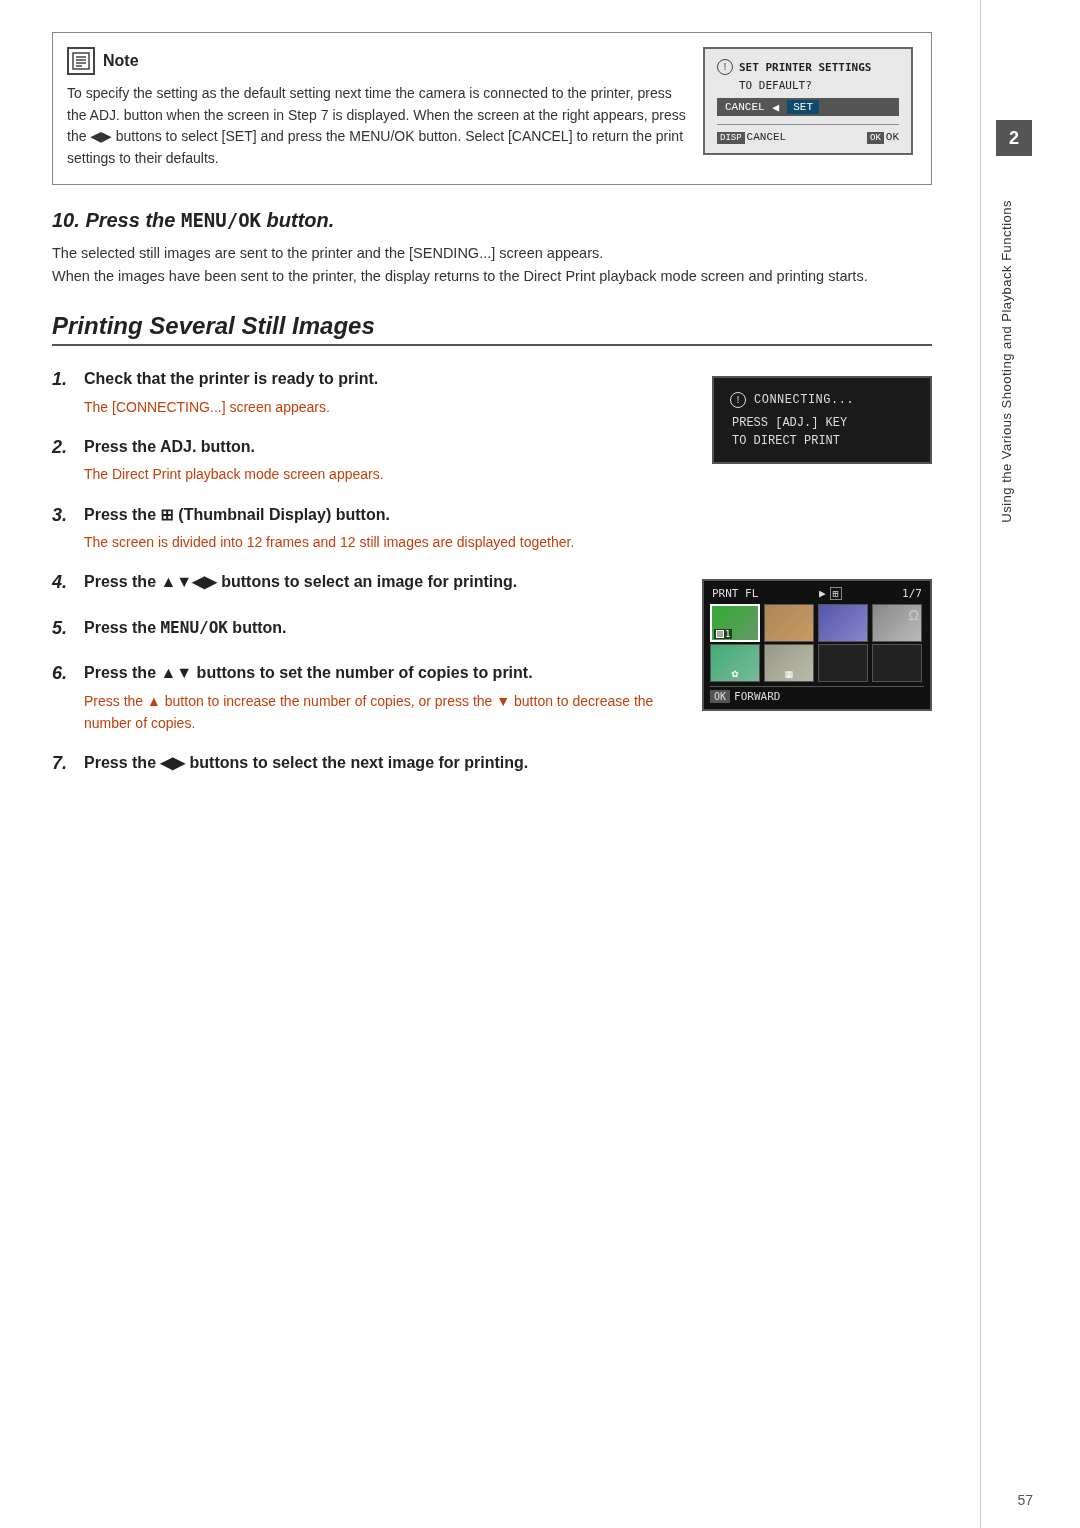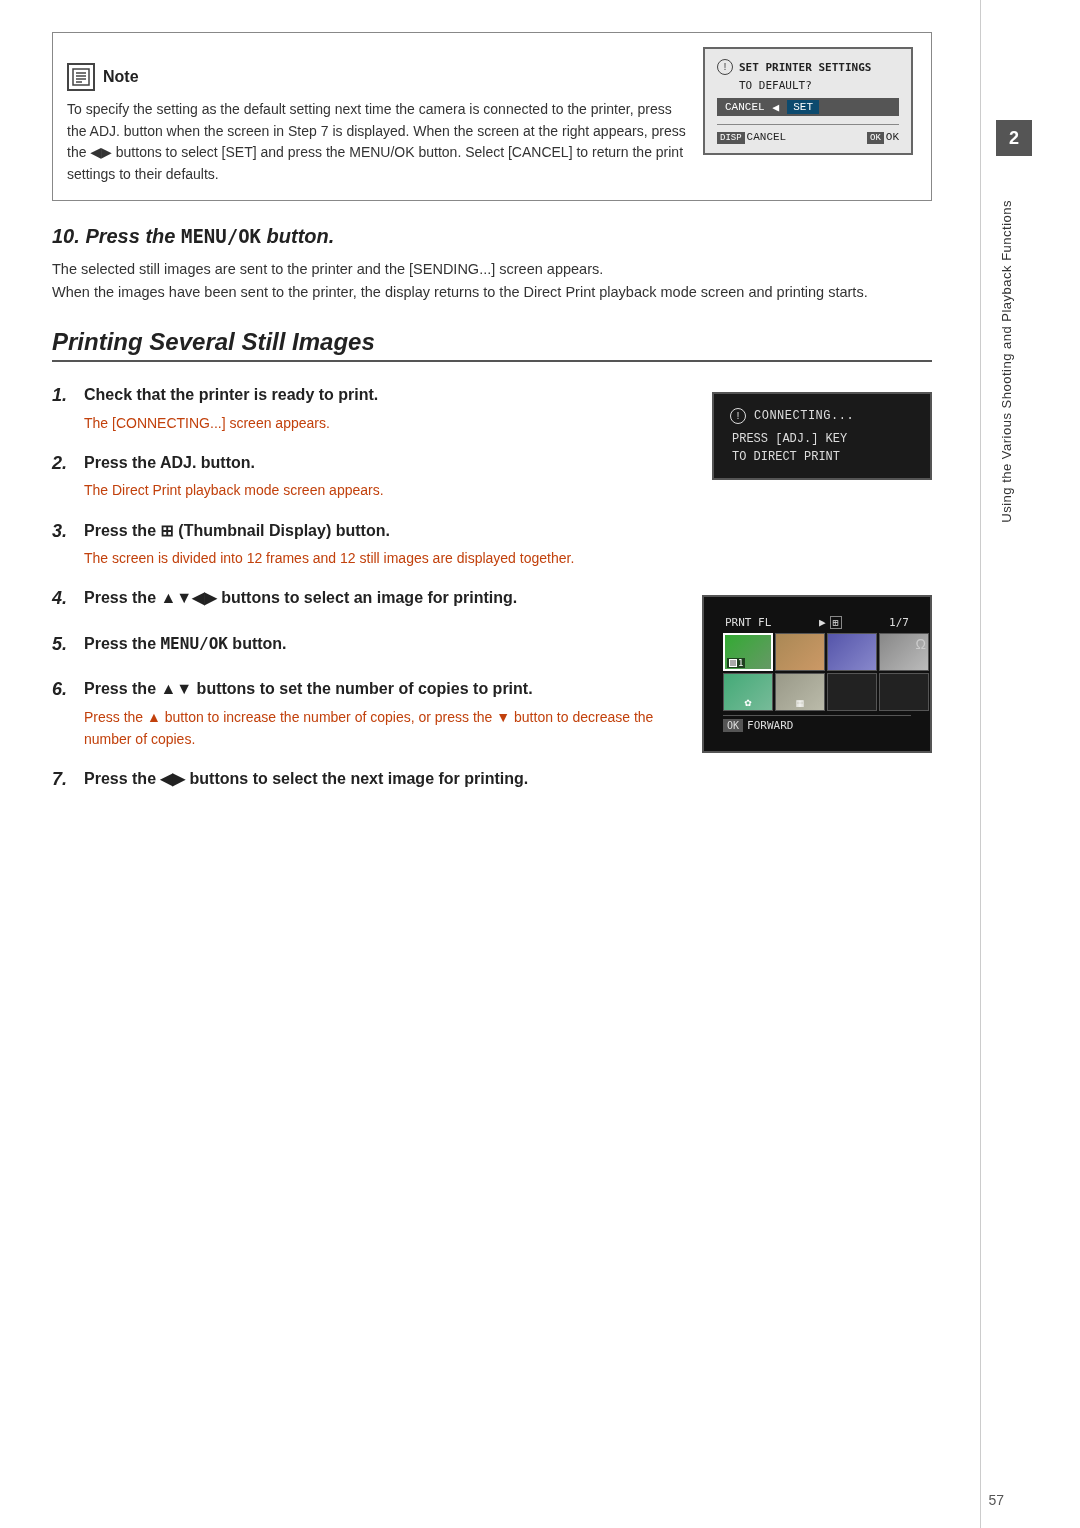--- a/index.html
+++ b/index.html
@@ -90,21 +90,20 @@
       flex-shrink: 0;
     }
 
     .note-title {
       font-size: 16px;
       font-weight: bold;
     }
 
     .note-content-col {
       flex: 1;
-      margin-top: 16px;
     }
 
     .note-text {
       font-size: 14px;
       line-height: 1.55;
       color: #333;
     }
 
     .note-image-col {
       flex-shrink: 0;
@@ -250,21 +249,21 @@
       display: flex;
       flex-direction: column;
       justify-content: flex-start;
       padding-top: 8px;
     }
 
     
     .thumbnail-screen {
       border: 2px solid #555;
       background: #111;
-      padding: 19px;
+      padding: 6px;
       width: 230px;
     }
 
     .thumb-top-bar {
       display: flex;
       justify-content: space-between;
       align-items: center;
       color: #ddd;
       font-size: 11px;
       font-family: monospace;
@@ -319,21 +318,21 @@
       font-family: 'Courier New', monospace;
       font-size: 12px;
       padding: 14px 16px;
       width: 220px;
     }
 
     
     .page-number {
       position: absolute;
       bottom: 20px;
-      right: 76px;
+      right: 47px;
       font-size: 14px;
       color: #555;
     }
 
     
     .thumb-cell-1 { background: linear-gradient(135deg, #3a3, #696); }
     .thumb-cell-2 { background: linear-gradient(135deg, #a85, #c96); }
     .thumb-cell-3 { background: linear-gradient(135deg, #55a, #88c); }
     .thumb-cell-4 { background: linear-gradient(135deg, #888, #bbb); }
     .thumb-cell-5 { background: linear-gradient(135deg, #4a7, #7b9); }

